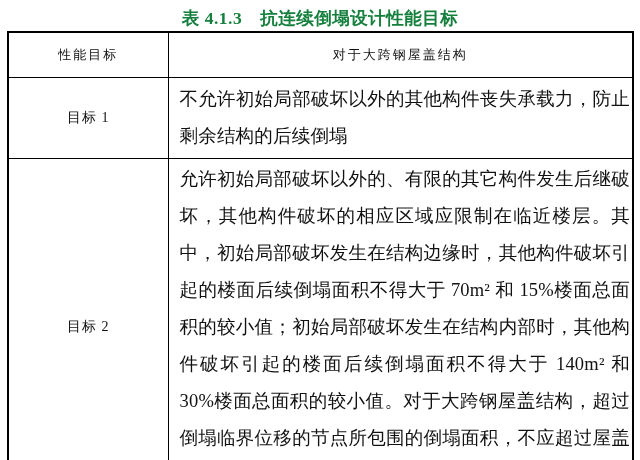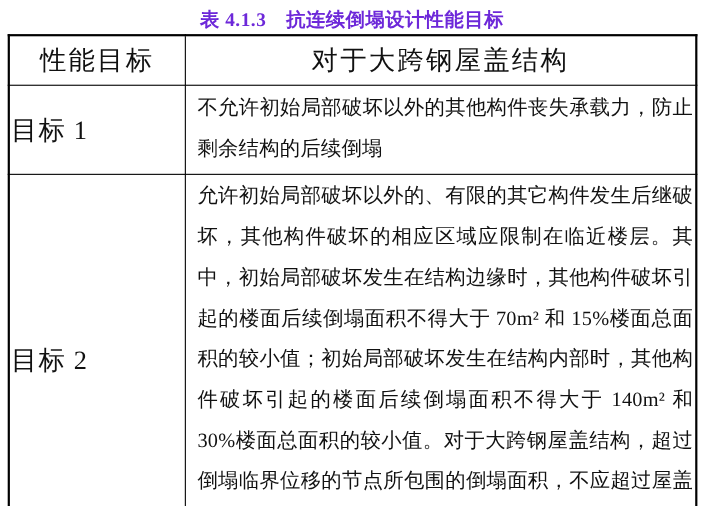--- a/index.html
+++ b/index.html
@@ -18,47 +18,47 @@
   }
   .table-title {
     box-sizing: border-box;
     width: 640px;
     height: 31px;
     padding-top: 6px;
     text-align: center;
     font-weight: bold;
     font-size: 17.5px;
     letter-spacing: 0.5px;
-    color: #6d28d9;
+    color: #15803d;
   }
   table.perf-table {
     border-collapse: collapse;
     table-layout: fixed;
     margin-left: 7px;
     width: 625px;
     border: 2px solid #000000;
   }
   table.perf-table th,
   table.perf-table td {
     border: 1px solid #000000;
     font-weight: normal;
     vertical-align: middle;
     box-sizing: border-box;
   }
   col.c1 { width: 160px; }
   col.c2 { width: 465px; }
   th.header-cell {
     height: 45px;
-    font-size: 24px;
+    font-size: 13px;
     text-align: center;
     letter-spacing: 2px;
   }
   td.target-cell {
-    text-align: left;
-    font-size: 24px;
+    text-align: center;
+    font-size: 14px;
     letter-spacing: 1px;
   }
   td.desc-cell {
     padding: 2px 2px 2px 11px;
     font-size: 18.5px;
     line-height: 37px;
     text-align: justify;
     letter-spacing: 0.2px;
   }
   tr.row-1 td { height: 81px; }

